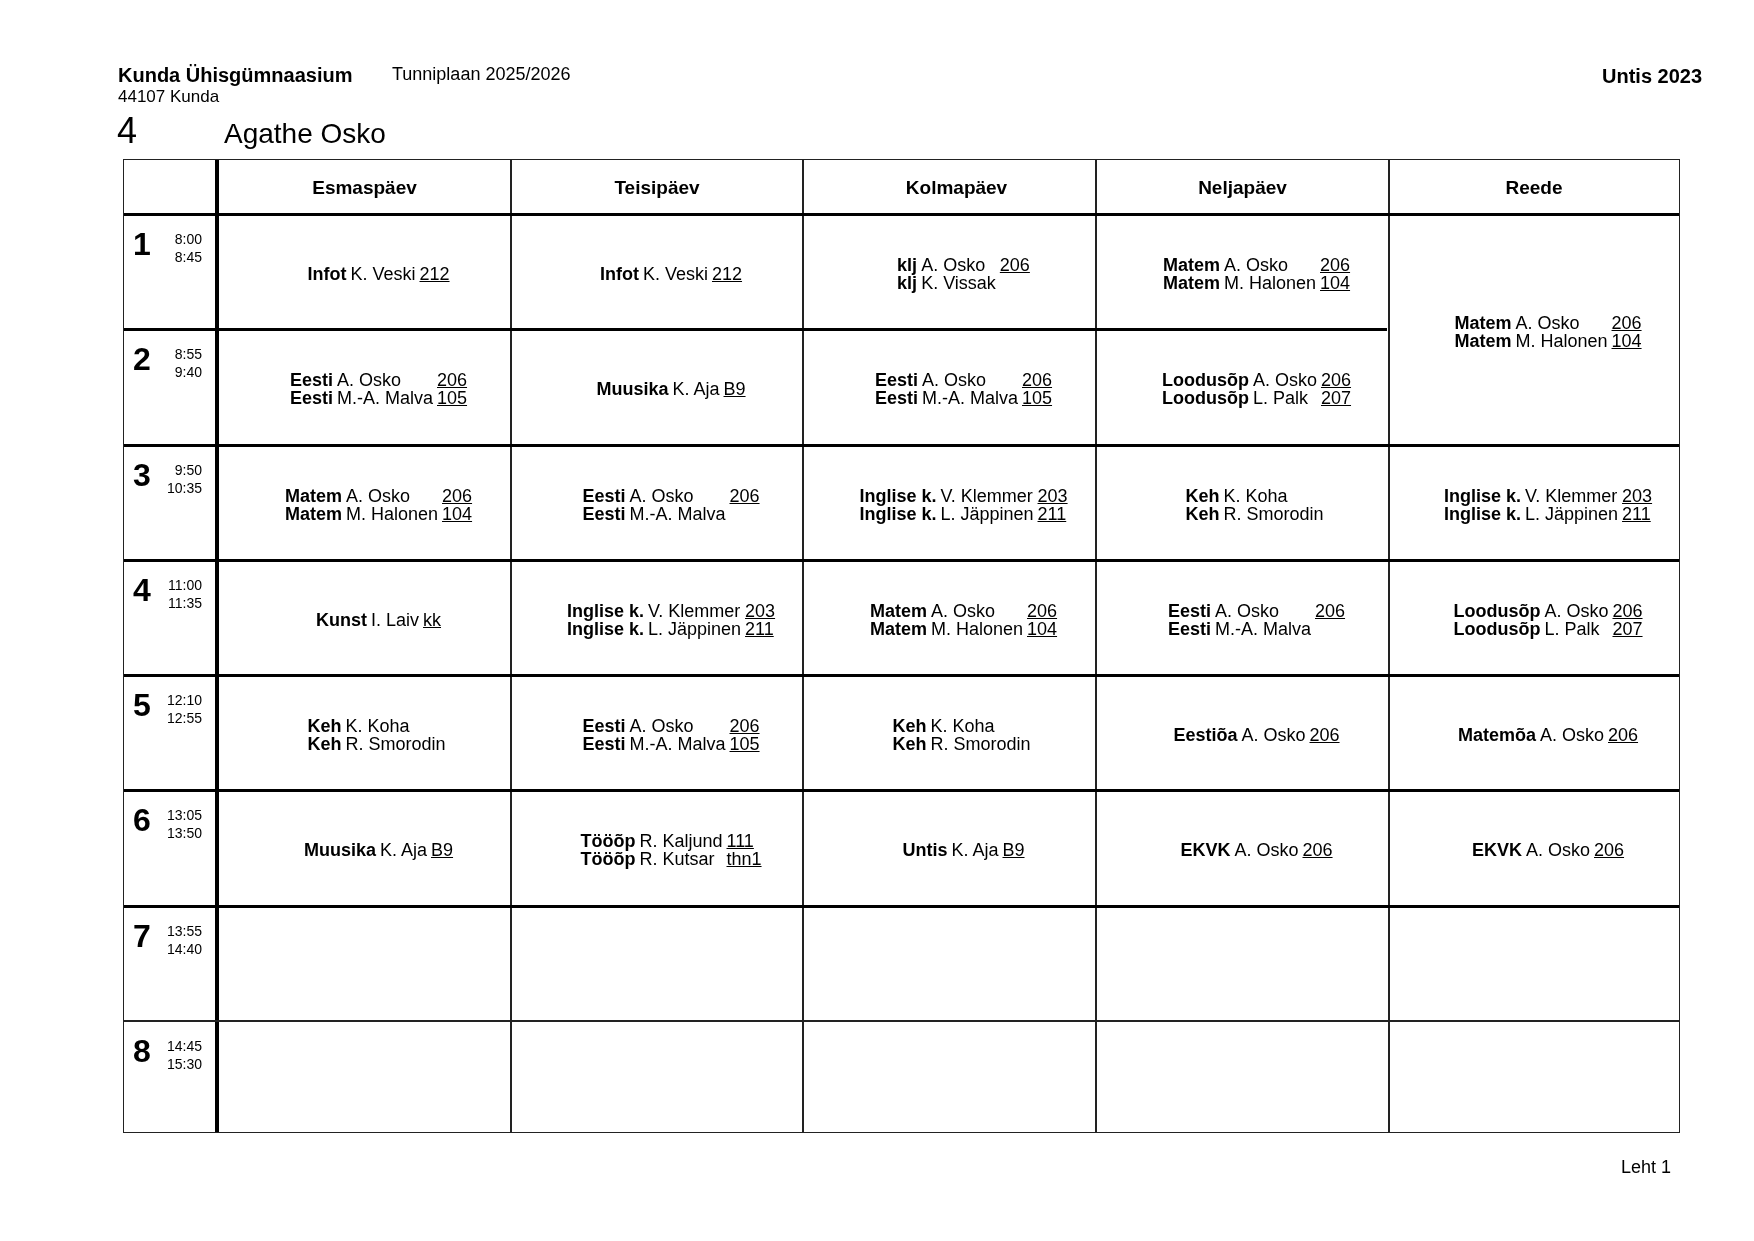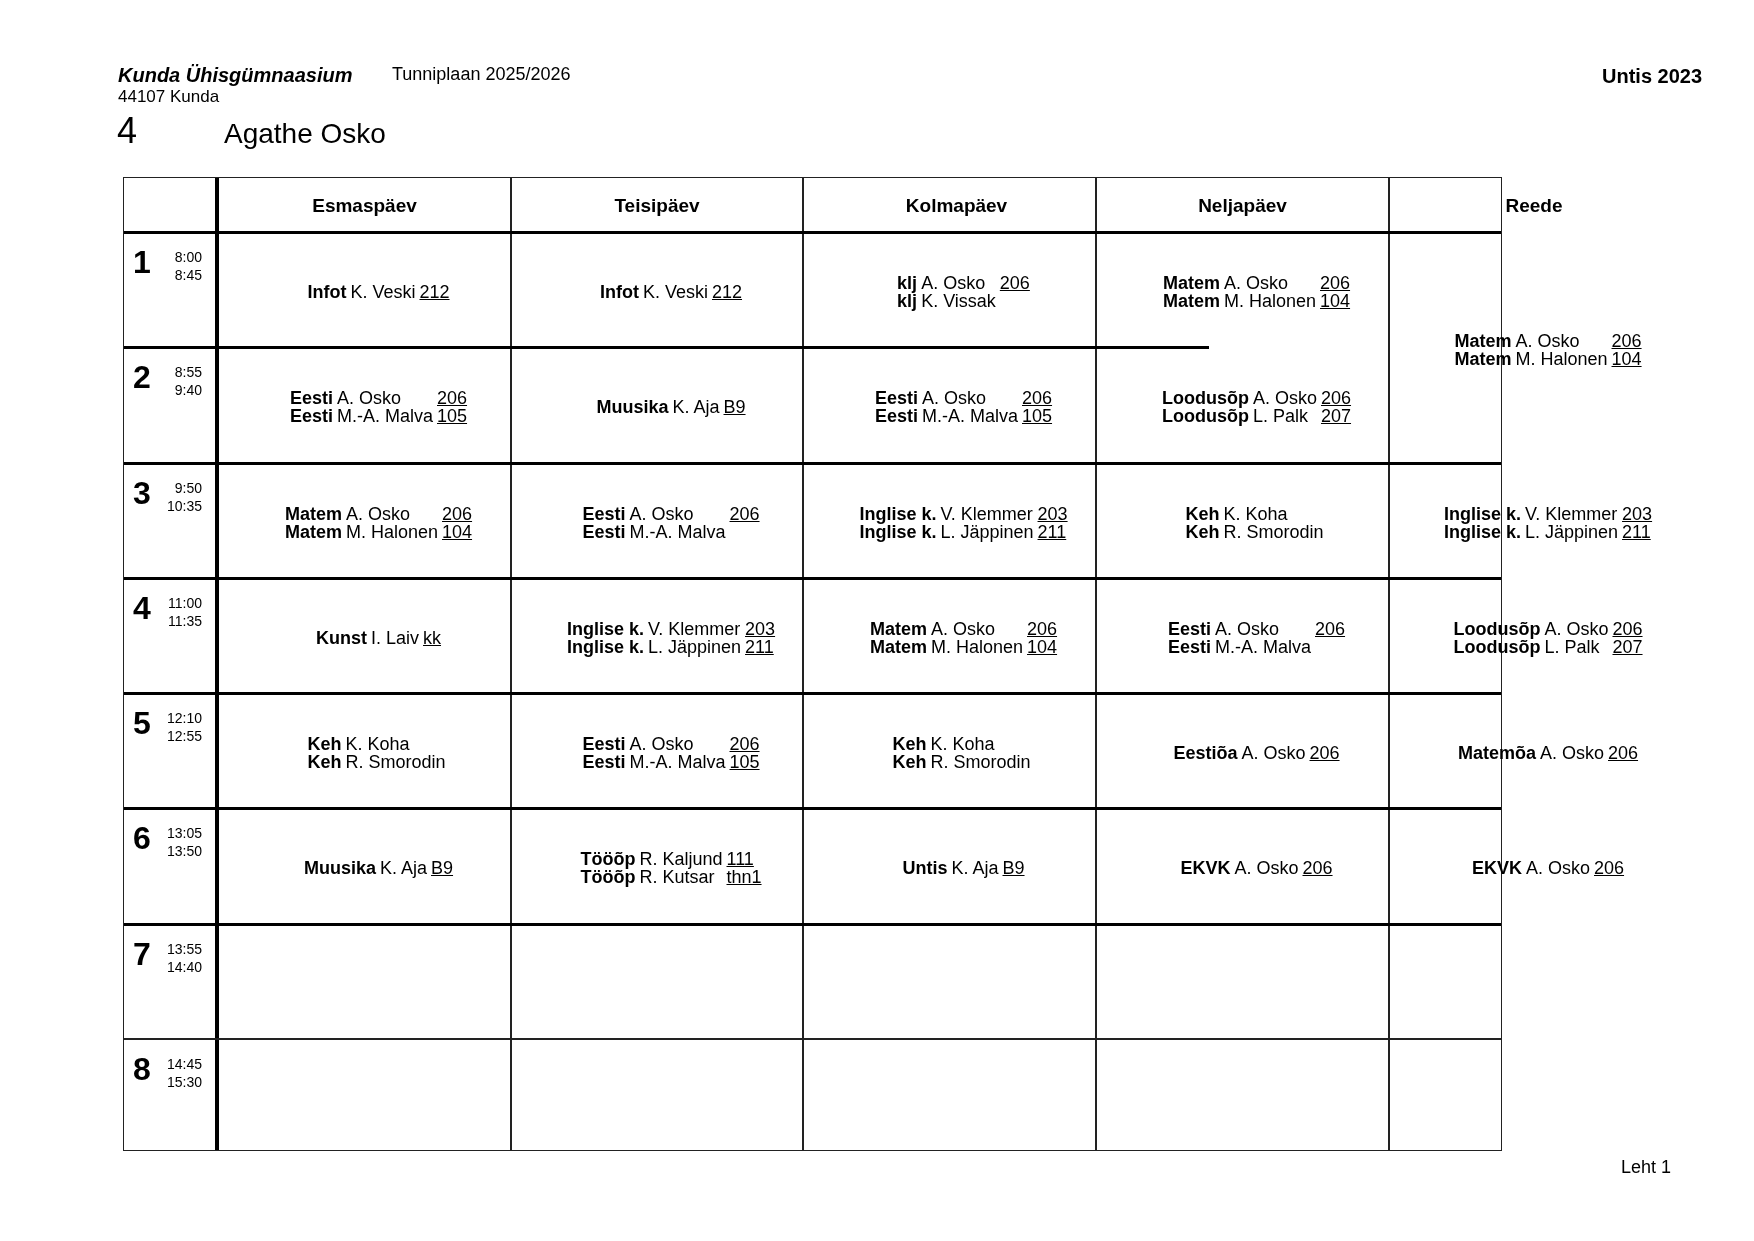--- a/index.html
+++ b/index.html
@@ -1,27 +1,27 @@
 <!DOCTYPE html>
 <html><head>
 <meta charset="utf-8">
 <style>
   html, body { margin: 0; padding: 0; background: #ffffff; }
   body { width: 1754px; height: 1241px; position: relative; overflow: hidden;
          font-family: "Liberation Sans", sans-serif; color: #000; }
-  .school { position: absolute; left: 118px; top: 64px; font-size: 20px; font-weight: bold; font-style: italic; }
+  .school { position: absolute; left: 118px; top: 64px; font-size: 20px; font-weight: bold; }
   .plan { position: absolute; left: 392px; top: 64px; font-size: 18px; }
   .address { position: absolute; left: 118px; top: 87px; font-size: 17px; }
   .software { position: absolute; left: 1602px; top: 65px; font-size: 20px; font-weight: bold; }
   .class-num { position: absolute; left: 117px; top: 110px; font-size: 36px; }
   .teacher { position: absolute; left: 224px; top: 118px; font-size: 28px; }
   .page-num { position: absolute; left: 1621px; top: 1157px; font-size: 18px; }
 
-  .grid { position: absolute; left: 123px; top: 159px; width: 1379px; height: 974px;
-          border: 1.5px solid #222; box-sizing: border-box; margin-top: 18px; }
+  .grid { position: absolute; left: 123px; top: 159px; width: 1557px; height: 974px;
+          border: 1.5px solid #222; box-sizing: border-box; }
   .hdr { position: absolute; top: 0; height: 55px; display: flex; align-items: center;
          justify-content: center; font-weight: bold; font-size: 19px; box-sizing: border-box; }
   .vline { position: absolute; top: 0; bottom: 0; width: 1.5px; background: #222; }
   .vline.thick { width: 4px; background: #000; }
   .hline { position: absolute; left: 0; right: 0; height: 1.5px; background: #222; }
   .hline.thick { height: 3px; background: #000; }
   .period { position: absolute; left: 0; width: 92px; box-sizing: border-box; }
   .period .pnum { position: absolute; left: 9px; top: 11px; font-size: 32px; font-weight: bold; }
   .period .ptime { position: absolute; right: 14px; top: 15px; font-size: 14px; text-align: right; line-height: 18px; }
   .cell { position: absolute; display: flex; align-items: center; justify-content: center;

